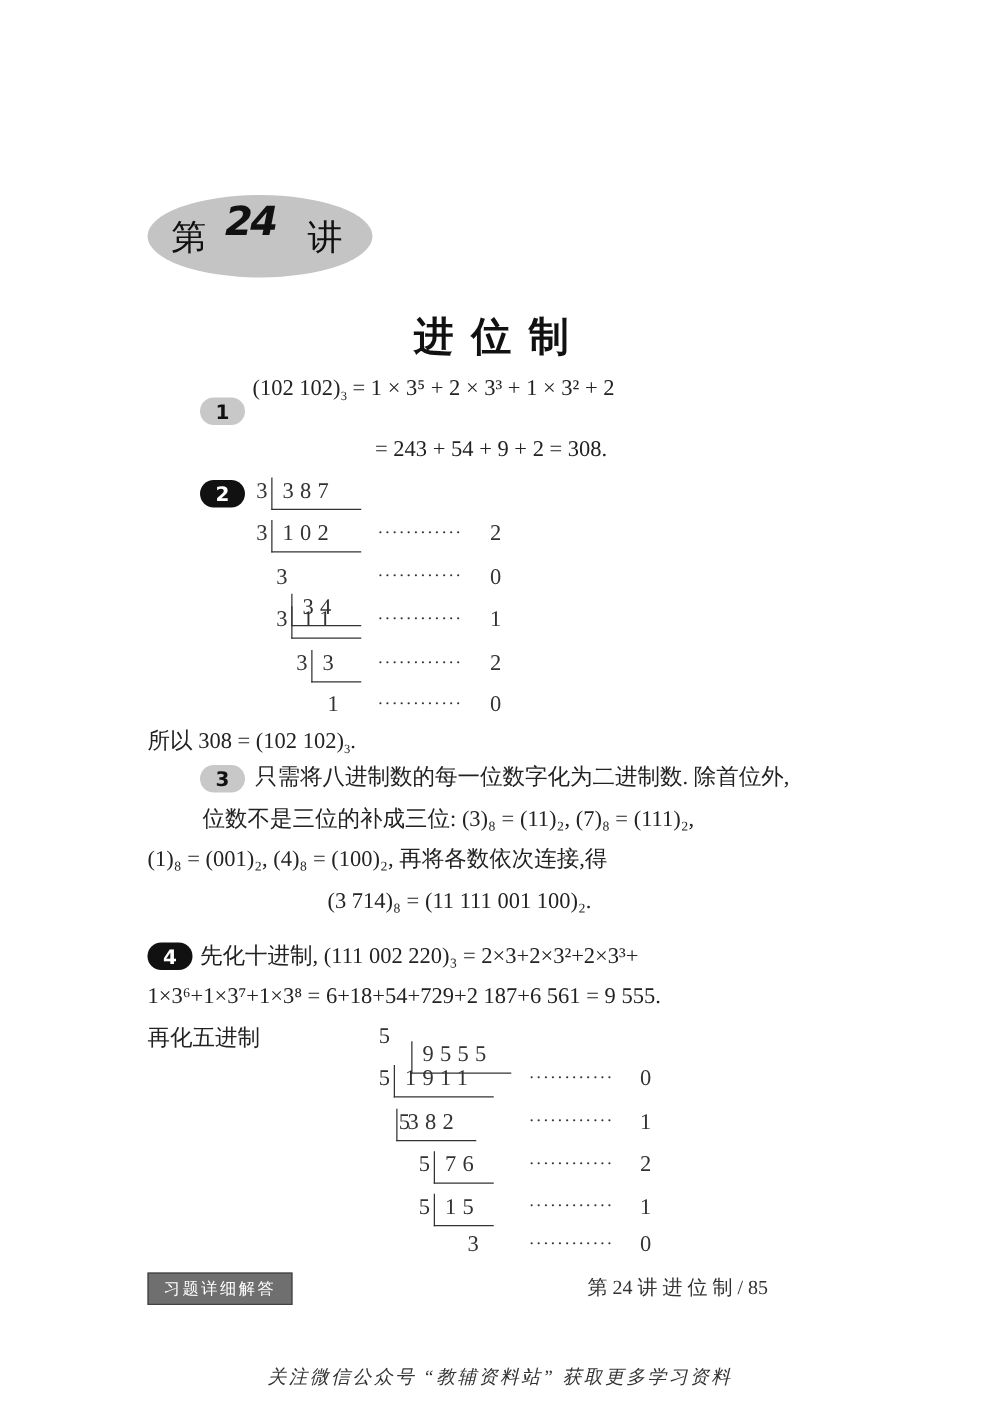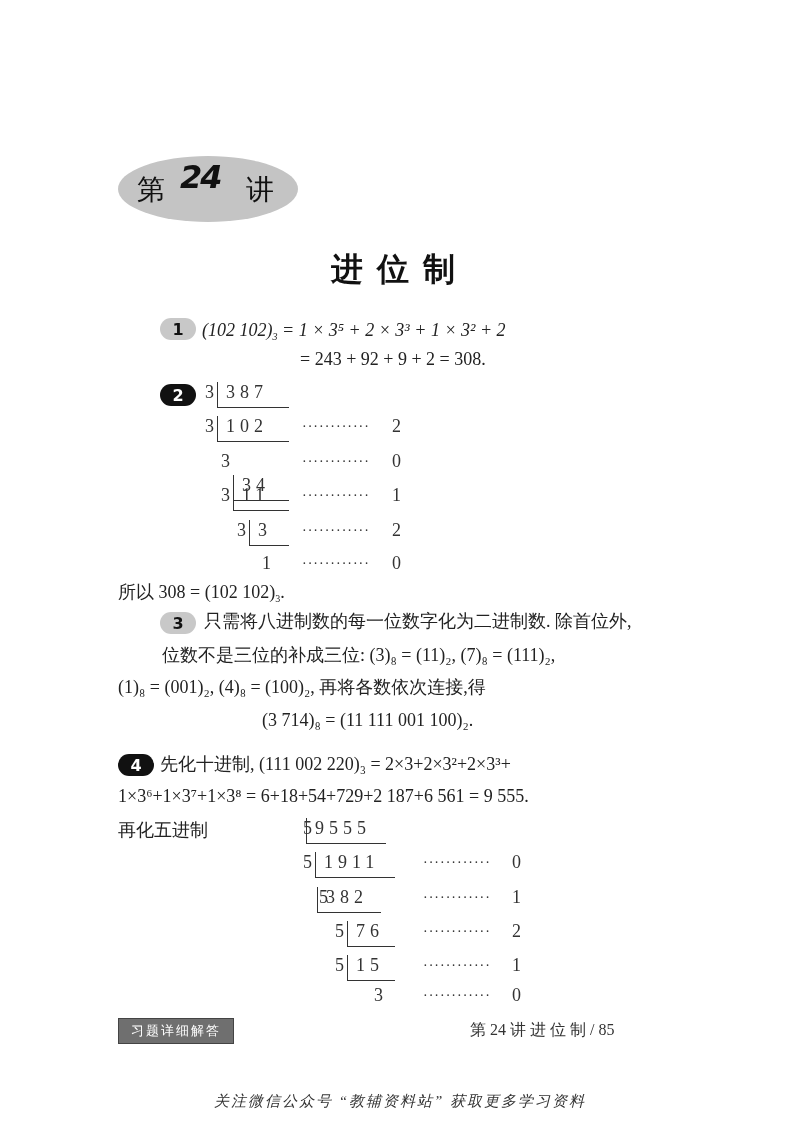--- a/index.html
+++ b/index.html
@@ -64,25 +64,25 @@
 <body>
 
 <div class="abs banner"></div>
 <div class="abs banner-di">第</div>
 <div class="abs banner-num">24</div>
 <div class="abs banner-jiang">讲</div>
 
 <div class="abs title">进位制</div>
 
 <div class="badge light" style="left:160px; top:318px; width:36px;">1</div>
-<div class="abs line serif" style="left:202px; top:320px;font-style:italic;">
+<div class="abs line serif" style="left:202px; top:300px;">
   <span>(102 102)</span><sub class="s">3</sub>
   <span>= 1 × 3⁵ + 2 × 3³ + 1 × 3² + 2</span>
 </div>
-<div class="abs line serif" style="left:300px; top:349px;">= 243 + 92 + 9 + 2 = 308.</div>
+<div class="abs line serif" style="left:300px; top:349px;">= 243 + 54 + 9 + 2 = 308.</div>
 
 <div class="badge dark" style="left:160px; top:384px; width:36px;">2</div>
 
 <div class="div-row serif" style="left:200px; top:382px;">
   <span class="divisor" style="left:0;">3</span>
   <span class="dividend" style="left:17px; width:72px;">387</span>
 </div>
 <div class="div-row serif" style="left:200px; top:416px;">
   <span class="divisor" style="left:0;">3</span>
   <span class="dividend" style="left:17px; width:72px;">102</span>
@@ -123,21 +123,21 @@
 <div class="abs cn serif" style="left:118px; top:675px;">(1)₈ = (001)₂, (4)₈ = (100)₂, 再将各数依次连接,得</div>
 <div class="abs cn serif" style="left:262px; top:710px;">(3 714)₈ = (11 111 001 100)₂.</div>
 
 <div class="badge dark" style="left:118px; top:754px; width:36px;">4</div>
 <div class="abs cn serif" style="left:160px; top:752px;">先化十进制, (111 002 220)₃ = 2×3+2×3²+2×3³+</div>
 <div class="abs cn serif" style="left:118px; top:786px;">1×3⁶+1×3⁷+1×3⁸ = 6+18+54+729+2 187+6 561 = 9 555.</div>
 <div class="abs cn serif" style="left:118px; top:818px;">再化五进制</div>
 
 <div class="div-row serif" style="left:298px; top:818px;">
   <span class="divisor" style="left:0;">5</span>
-  <span class="dividend" style="left:8px; width:80px;">9555</span>
+  <span class="dividend" style="left:31px; width:80px;margin-top:15px;">9555</span>
 </div>
 <div class="div-row serif" style="left:298px; top:852px;">
   <span class="divisor" style="left:0;">5</span>
   <span class="dividend" style="left:17px; width:80px;">1911</span>
   <span class="dots" style="left:125px;">············</span>
   <span class="rem" style="left:214px;">0</span>
 </div>
 <div class="div-row serif" style="left:314px; top:887px;">
   <span class="divisor" style="left:0;">5</span>
   <span class="dividend" style="left:3px; width:64px;">382</span>

